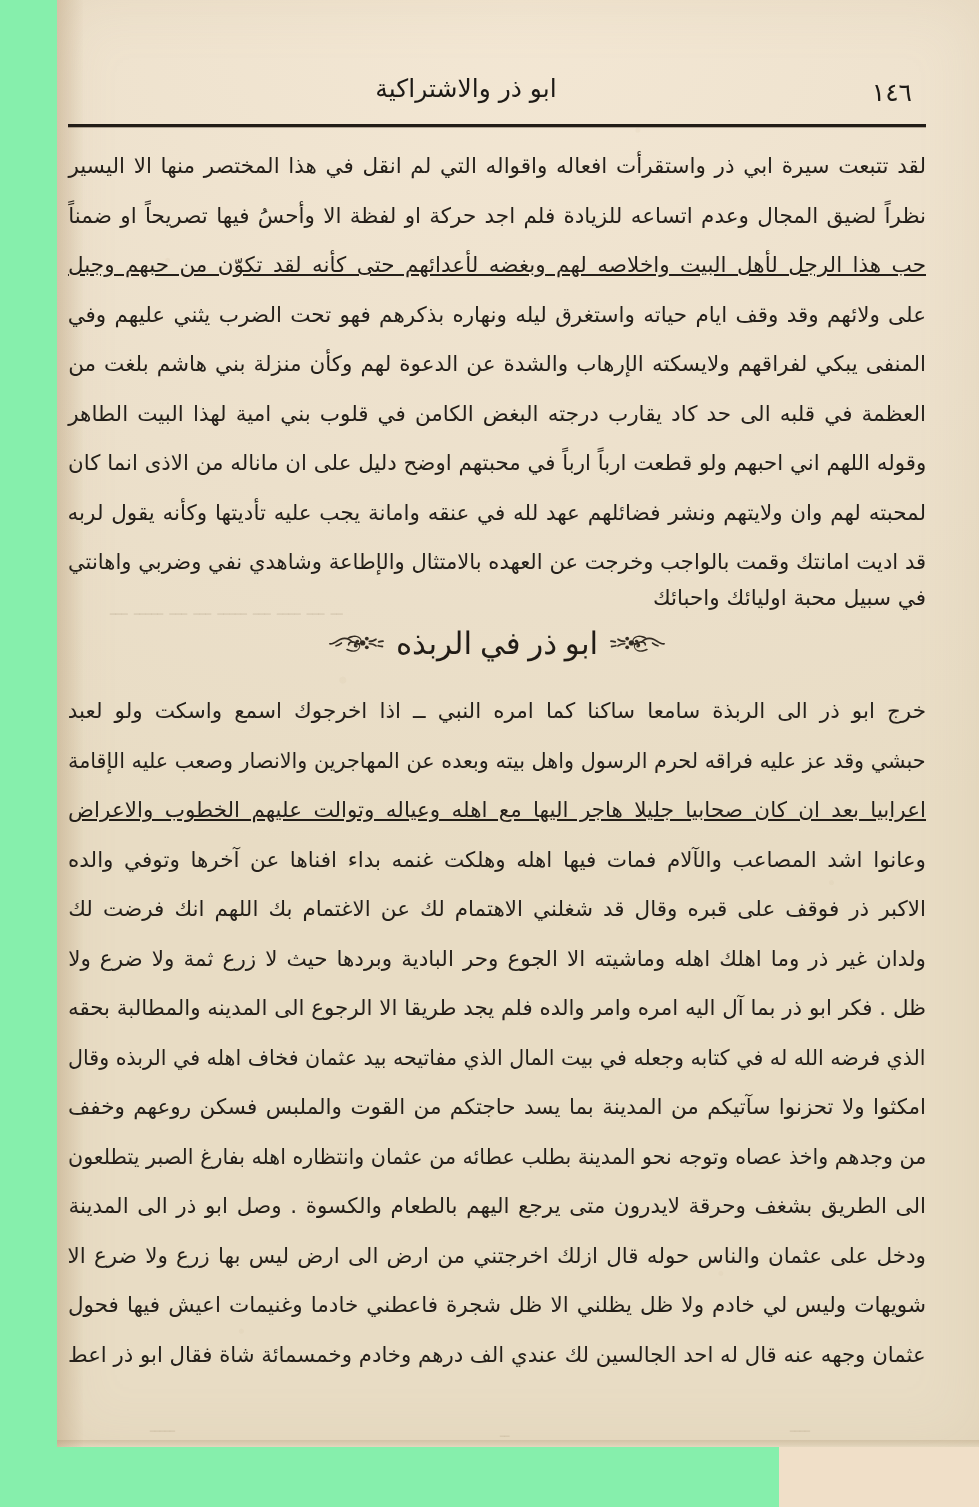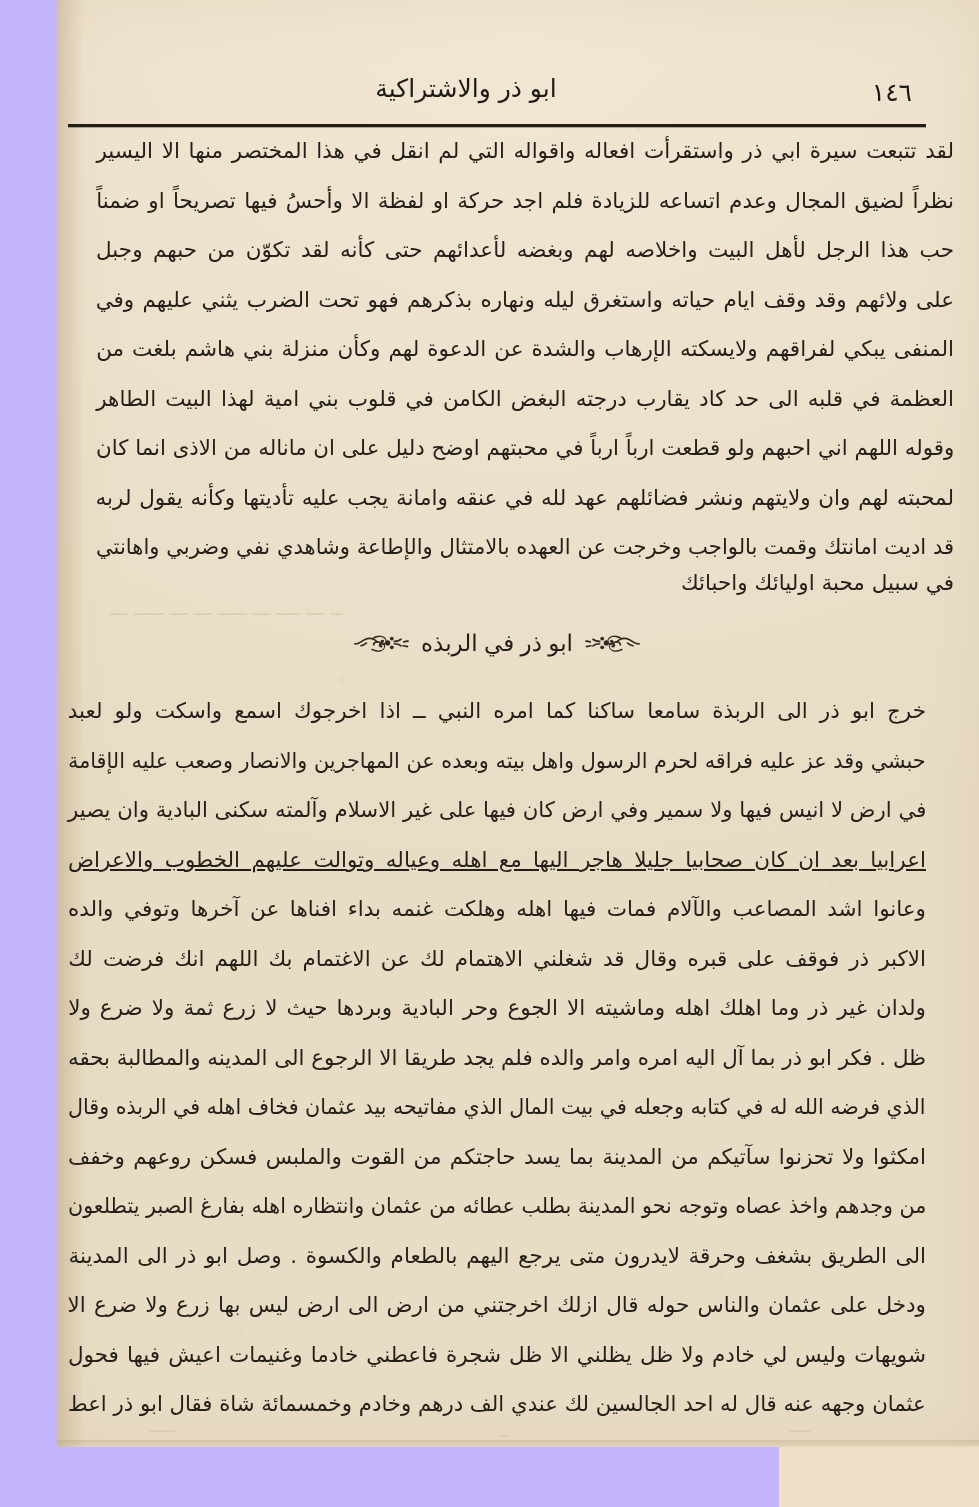--- a/index.html
+++ b/index.html
@@ -14,21 +14,21 @@
     overflow: hidden;
     font-family: "DejaVu Sans", "Liberation Sans", sans-serif;
   }
 
   
   .scan {
     position: absolute;
     left: 0; top: 0;
     width: 779px;
     height: 1507px;
-    background: #c4b5fd;
+    background: #86efac;
   }
 
   .leaf {
     position: absolute;
     left: 57px;
     top: 0px;
     width: 922px;
     height: 1447px;
     background:
       radial-gradient(ellipse 120% 60% at 50% 0%, #f3e7d4 0%, #ece0cb 60%, #e8dcc4 100%);
@@ -105,21 +105,21 @@
   }
 
   
   .body-block {
     position: absolute;
     left: 68px;
     width: 858px;
     color: #241f19;
     font-family: "DejaVu Sans", sans-serif;
   }
-  #para-one  { top: 126px; margin-left: 28px; }
+  #para-one  { top: 141px; }
   #para-two  { top: 686px; }
 
   .line {
     display: flex;
     justify-content: space-between;
     font-size: 21.5px;
     line-height: 1.0;
     height: 49.5px;
     align-items: center;
     white-space: nowrap;
@@ -140,23 +140,23 @@
     left: 68px;
     top: 617px;
     width: 858px;
     height: 52px;
     display: flex;
     align-items: center;
     justify-content: center;
     gap: 12px;
   }
   .heading-text {
-    font-size: 23px;
+    font-size: 31px;
     color: #211c16;
-    font-family: Liberation Sans, sans-serif;
+    font-family: Liberation Serif, serif;
     letter-spacing: 0.5px;
   }
   .ornament {
     display: inline-block;
     width: 58px;
     height: 30px;
     color: #332b22;
   }
   .ornament svg { display: block; }
   .ornament.flip { transform: scaleX(-1); }
@@ -194,21 +194,21 @@
   <div class="rule"></div>
 
   <div class="body-block" id="para-one">
     <div class="line justify">
         <span style="word-spacing: 1.875px;">لقد تتبعت سيرة ابي ذر واستقرأت افعاله واقواله التي لم انقل في هذا المختصر منها الا اليسير</span>
       </div>
     <div class="line justify">
         <span style="word-spacing: 1.5px;">نظراً لضيق المجال وعدم اتساعه للزيادة فلم اجد حركة او لفظة الا وأحسُ فيها تصريحاً او ضمناً</span>
       </div>
     <div class="line justify">
-        <span style="word-spacing: 3.6px;">حب هذا الرجل لأهل البيت واخلاصه لهم وبغضه لأعدائهم حتى كأنه لقد تكوّن من حبهم وجبل</span>
+        <span style="word-spacing: 3.6px; text-decoration: underline;">حب هذا الرجل لأهل البيت واخلاصه لهم وبغضه لأعدائهم حتى كأنه لقد تكوّن من حبهم وجبل</span>
       </div>
     <div class="line justify">
         <span style="word-spacing: 1.46667px;">على ولائهم وقد وقف ايام حياته واستغرق ليله ونهاره بذكرهم فهو تحت الضرب يثني عليهم وفي</span>
       </div>
     <div class="line justify">
         <span style="word-spacing: 1.21429px;">المنفى يبكي لفراقهم ولايسكته الإرهاب والشدة عن الدعوة لهم وكأن منزلة بني هاشم بلغت من</span>
       </div>
     <div class="line justify">
         <span style="word-spacing: 2.25px;">العظمة في قلبه الى حد كاد يقارب درجته البغض الكامن في قلوب بني امية لهذا البيت الطاهر</span>
       </div>
@@ -267,23 +267,20 @@
   </div>
 
   <div class="body-block" id="para-two">
     <div class="line justify">
         <span style="word-spacing: 5.25px;">خرج ابو ذر الى الربذة سامعا ساكنا كما امره النبي ــ اذا اخرجوك اسمع واسكت ولو لعبد</span>
       </div>
     <div class="line justify">
         <span style="display: inline-block; transform-origin: right center; transform: scaleX(0.966216);">حبشي وقد عز عليه فراقه لحرم الرسول واهل بيته وبعده عن المهاجرين والانصار وصعب عليه الإقامة</span>
       </div>
     <div class="line justify">
-        <span style="display: inline-block; transform-origin: right center; transform: scaleX(0.988479);">في ارض لا انيس فيها ولا سمير وفي ارض كان فيها على غير الاسلام وآلمته سكنى البادية وان يصير</span>
-      </div>
-    <div class="line justify">
         <span style="word-spacing: 4.5px; text-decoration: underline;">اعرابيا بعد ان كان صحابيا جليلا هاجر اليها مع اهله وعياله وتوالت عليهم الخطوب والاعراض</span>
       </div>
     <div class="line justify">
         <span style="word-spacing: 3.78571px;">وعانوا اشد المصاعب والآلام فمات فيها اهله وهلكت غنمه بداء افناها عن آخرها وتوفي والده</span>
       </div>
     <div class="line justify">
         <span style="word-spacing: 3.1875px;">الاكبر ذر فوقف على قبره وقال قد شغلني الاهتمام لك عن الاغتمام بك اللهم انك فرضت لك</span>
       </div>
     <div class="line justify">
         <span style="word-spacing: 2.22222px;">ولدان غير ذر وما اهلك اهله وماشيته الا الجوع وحر البادية وبردها حيث لا زرع ثمة ولا ضرع ولا</span>

